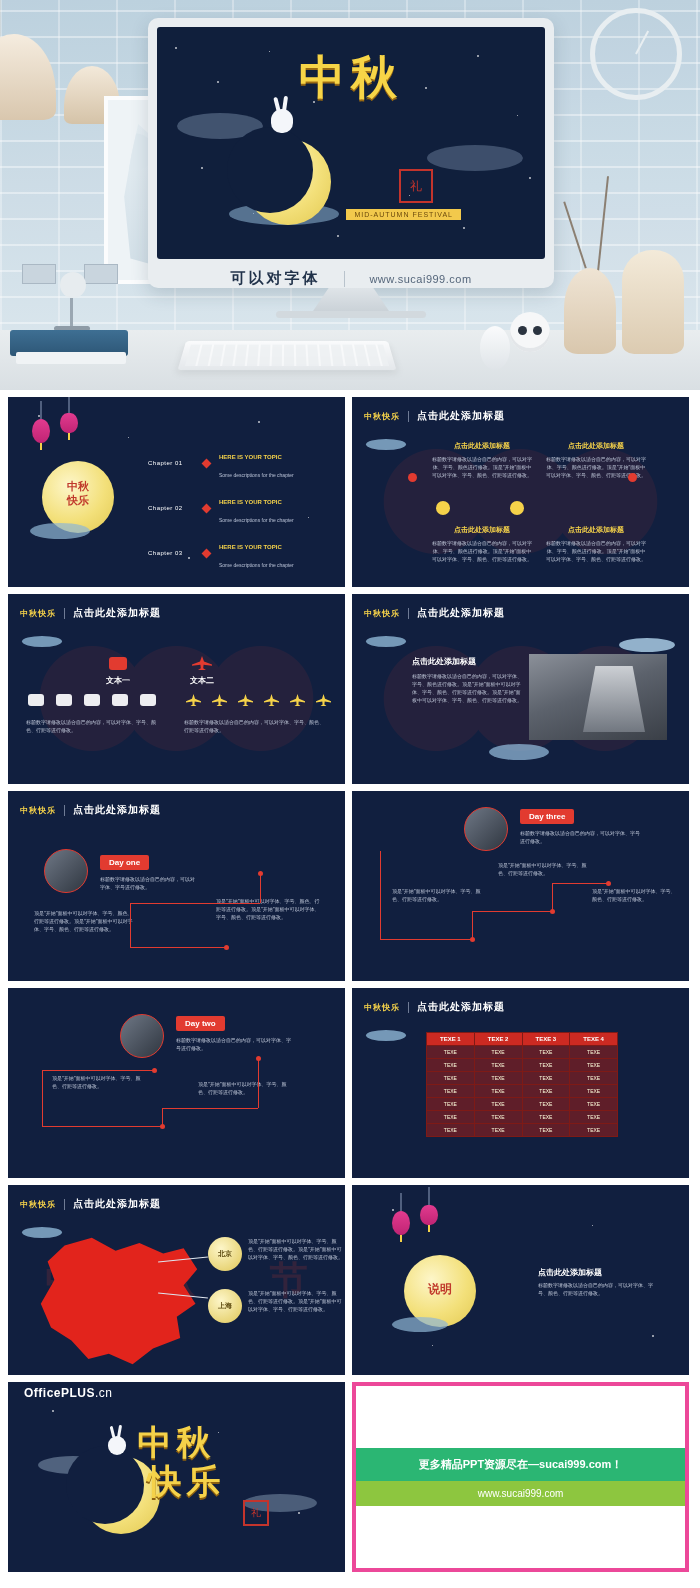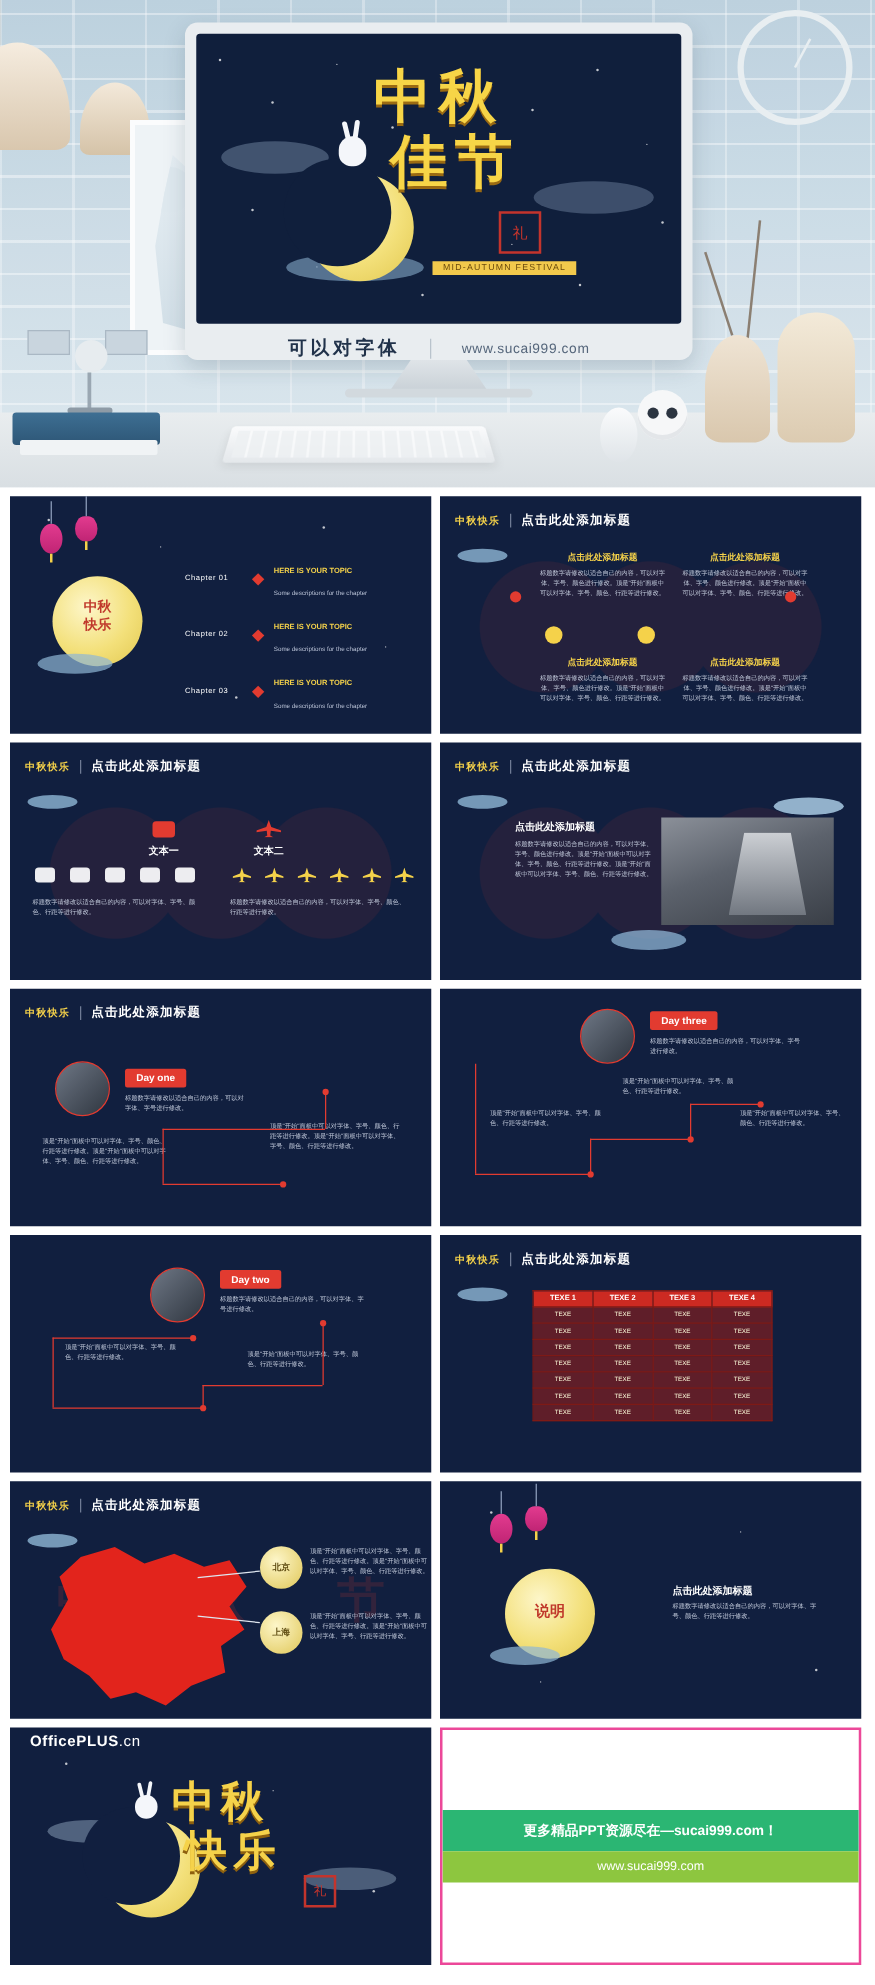--- a/index.html
+++ b/index.html
@@ -205,21 +205,21 @@
   .circ-photo { width:44px; height:44px; border-radius:50%; border:1px solid #e23b30;
     background:linear-gradient(135deg,#6e7785,#2f3640); }
   .line-red { position:absolute; background:#e23b30; }
   .node { position:absolute; width:5px; height:5px; border-radius:50%; background:#e23b30; }
   .tbl { width:100%; border-collapse:collapse; }
   .tbl th { background:#cc2a22; color:#fff; font-size:6px; padding:3px 0; border:1px solid #7e1a16; }
   .tbl td { background:rgba(160,30,24,.55); color:#ffd; font-size:5px; padding:3px 0;
     text-align:center; border:1px solid #7e1a16; }
   .footer-row { display:flex; width:681px; gap:7px; }
   .fslide { width:337px; height:190px; background:#111f3f; position:relative; overflow:hidden; }
-  .fslide.white { background:#fff; border:2px solid #ec4899; display:flex;
+  .fslide.white { background:#fff; border:4px solid #ec4899; display:flex;
     flex-direction:column; align-items:center; justify-content:center; gap:0; }
   .banner-green { width:100%; background:#2bb673; color:#fff; font-size:11px;
     text-align:center; padding:9px 0; font-weight:bold; }
   .banner-lgreen { width:100%; background:#8dc63f; color:#fff; font-size:10px;
     text-align:center; padding:7px 0; }
   .officeplus { color:#fff; font-size:12px; letter-spacing:.5px; }
   .officeplus b { font-weight:bold; }
   .mapshape {
     width:170px; height:132px; background:#e2241c;
     clip-path:polygon(18% 8%,34% 2%,48% 12%,62% 6%,76% 14%,88% 10%,96% 26%,88% 38%,
@@ -287,21 +287,20 @@
 
         <div class="moon-c" style="left:88px;top:112px;width:86px;height:86px;"></div>
         <div style="position:absolute;left:70px;top:100px;width:86px;height:86px;border-radius:50%;background:#101f3c;"></div>
 
         <div style="position:absolute;left:114px;top:82px;width:22px;height:24px;border-radius:11px 11px 10px 10px;background:#f4f6fa;"></div>
         <div style="position:absolute;left:118px;top:70px;width:4px;height:15px;border-radius:3px;background:#f4f6fa;transform:rotate(-14deg);"></div>
         <div style="position:absolute;left:126px;top:69px;width:4px;height:16px;border-radius:3px;background:#f4f6fa;transform:rotate(8deg);"></div>
 
         <div class="hero-title-wrap">
           <div class="hero-cn1">中秋</div>
-          <div class="hero-cn2">佳节</div>
         </div>
         <div class="seal">礼</div>
         <div class="hero-sub">MID-AUTUMN FESTIVAL</div>
       </div>
 
       <div class="monitor-chin">
         <div class="brandline">
           <span class="brand-cn">可以对字体</span>
           <span class="brand-sep"></span>
           <span class="brand-url">www.sucai999.com</span>
@@ -416,21 +415,21 @@
 
     <div class="slide">
       <div class="wm"></div>
       <div class="s-head">
         <span class="tag">中秋快乐</span>
         <span class="bar"></span>
         <span class="ttl">点击此处添加标题</span>
       </div>
       <div class="cloud" style="left:14px;top:42px;width:40px;height:11px;background:#8fb6d6;opacity:.8"></div>
 
-      <div style="position:absolute;left:111px;top:62px;display:flex;gap:60px;align-items:flex-end;">
+      <div style="position:absolute;left:98px;top:62px;display:flex;gap:60px;align-items:flex-end;">
         <div style="text-align:center">
           <div style="width:18px;height:13px;background:#e23b30;border-radius:3px;margin:0 auto 5px;"></div>
           <div class="subttl" style="font-size:8px">文本一</div>
         </div>
         <div style="text-align:center">
           <div style="width:20px;height:14px;background:#e23b30;clip-path:polygon(50% 0,60% 40%,100% 60%,100% 70%,58% 62%,56% 88%,70% 100%,30% 100%,44% 88%,42% 62%,0 70%,0 60%,40% 40%);margin:0 auto 5px;"></div>
           <div class="subttl" style="font-size:8px">文本二</div>
         </div>
       </div>
 

